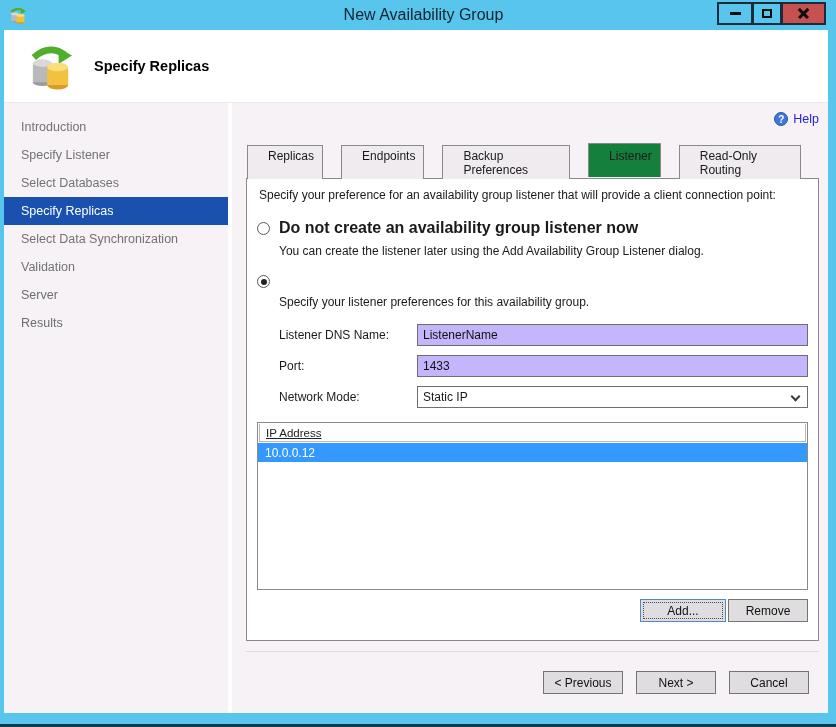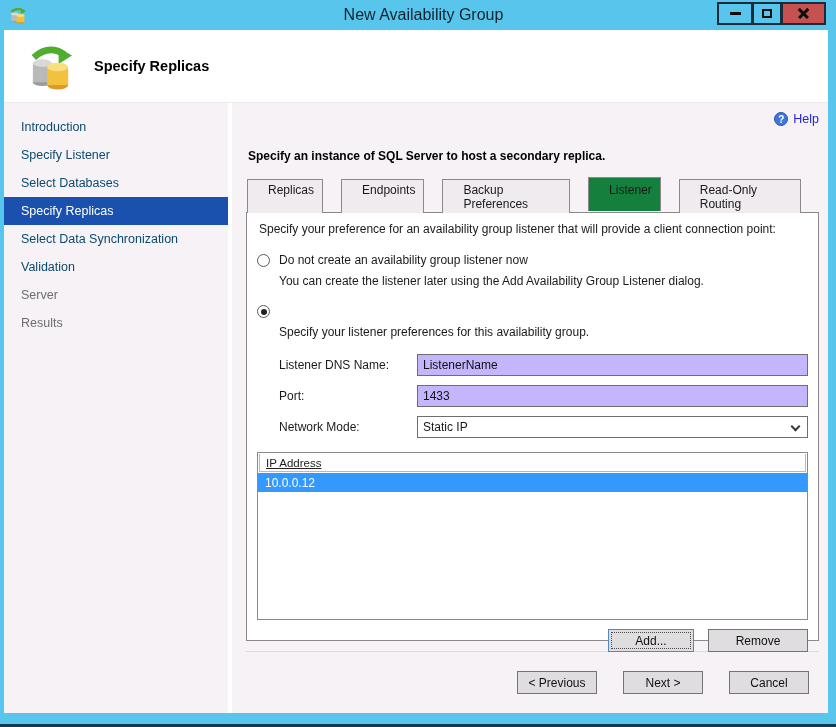--- a/index.html
+++ b/index.html
@@ -42,21 +42,21 @@
     height:73px; background:#ffffff; border-bottom:1px solid #ECE8EC;
     display:flex; align-items:center; padding-left:26px; flex:none;
   }
   .header-title{ font-size:14.5px; font-weight:bold; margin-left:22px; color:#000; }
 
   .dlg-body{ flex:1; display:flex; min-height:0; }
 
   
   .sidebar{ width:224px; flex:none; padding-top:10px; background:#F6F2F6; }
   .nav-item{ height:28px; line-height:28px; padding-left:17px; font-size:12.5px; white-space:nowrap; }
-  .nav-item.link{ color:#0c4a6e; cursor:pointer; }
+  .nav-item.link{ color:#737373; cursor:pointer; }
   .nav-item.selected{ background:#1B51AE; color:#ffffff; cursor:default; }
   .nav-item.disabled{ color:#6D6D6D; cursor:default; }
   .vdivider{ width:4px; background:#ffffff; flex:none; }
 
   
   .content{ flex:1; display:flex; flex-direction:column; padding:6px 9px 0 14px; min-width:0; }
   .help-row{ display:flex; justify-content:flex-end; align-items:center; gap:5px; height:20px; flex:none; }
   .help-icon{
     width:14px; height:14px; border-radius:50%; background:#3D77D9; border:1px solid #2C55A8;
     color:#fff; font-size:10px; font-weight:bold; display:flex; align-items:center; justify-content:center;
@@ -85,21 +85,21 @@
   }
   .panel-intro{ font-size:12px; margin-left:2px; flex:none; }
 
   .option{ margin-top:17px; flex:none; }
   .option-head{ display:flex; align-items:center; gap:9px; }
   .radio{
     width:13px; height:13px; border-radius:50%; border:1px solid #595959; background:#fff;
     display:flex; align-items:center; justify-content:center; flex:none; cursor:pointer;
   }
   .radio.checked::after{ content:""; width:6px; height:6px; border-radius:50%; background:#232323; }
-  .option-label{ font-weight:normal; font-size:12px; cursor:pointer; }
+  .option-label{ font-weight:bold; font-size:16px; cursor:pointer; }
   .option-desc{ margin:7px 0 0 22px; font-size:12px; }
 
   
   .form{ margin:15px 0 0 22px; flex:none; }
   .form-row{ display:flex; align-items:center; margin-bottom:9px; }
   .form-label{ width:138px; flex:none; font-size:12px; }
   .text-input{
     flex:1; height:22px; border:1px solid #6E6E6E; background:#c4b5fd; padding:0 5px;
     font-family:"Liberation Sans","DejaVu Sans",sans-serif; font-size:12px; color:#111;
   }
@@ -118,28 +118,28 @@
     height:18px; border:1px solid #B9B9B9; border-top:none; margin:1px; display:flex; align-items:center;
     padding-left:6px; font-size:11.5px; color:#222; background:#fefefe;text-decoration:underline;
   }
   .ip-row{ height:19px; display:flex; align-items:center; padding-left:7px; font-size:12px; }
   .ip-row.selected{ background:#3399FF; color:#ffffff; }
 
   .btn{
     height:23px; background:#DFDDDF; border:1px solid #747474; font-size:12px; color:#111;
     font-family:"Liberation Sans","DejaVu Sans",sans-serif; cursor:pointer;
   }
-  .panel-btn-row{ display:flex; justify-content:flex-end; gap:14px; margin-top:9px; padding-bottom:9px; flex:none; }
+  .panel-btn-row{ display:flex; justify-content:flex-end; gap:2px; margin-top:9px; padding-bottom:9px; flex:none; }
   .btn.add{ width:86px; border-color:#4D8AC0; outline:1px dotted #4a4a4a; outline-offset:-4px; }
-  .btn.remove{ width:100px; }
+  .btn.remove{ width:80px; }
 
   
   .footer{
     flex:none; height:62px; margin-top:10px; border-top:1px solid #DFDADF;
-    display:flex; align-items:center; justify-content:flex-end; gap:26px; padding-right:10px;
+    display:flex; align-items:center; justify-content:flex-end; gap:13px; padding-right:10px;
   }
   .btn.nav-btn{ width:80px; }
 </style>
 </head>
 <body>
 
 <div class="window">
 
   <div class="titlebar">
     <svg class="titlebar-icon" viewBox="0 0 44 50">
@@ -200,21 +200,20 @@
 
       <div class="vdivider"></div>
 
       <div class="content">
 
         <div class="help-row">
           <span class="help-icon">?</span>
           <span class="help-label">Help</span>
         </div>
 
-        <div class="instruction">Specify an instance of SQL Server to host a secondary replica.</div>
 
         <div class="tabs">
           <div class="tab">Replicas</div>
           <div class="tab">Endpoints</div>
           <div class="tab">Backup Preferences</div>
           <div class="tab active">Listener</div>
           <div class="tab">Read-Only Routing</div>
         </div>
 
         <div class="panel">

